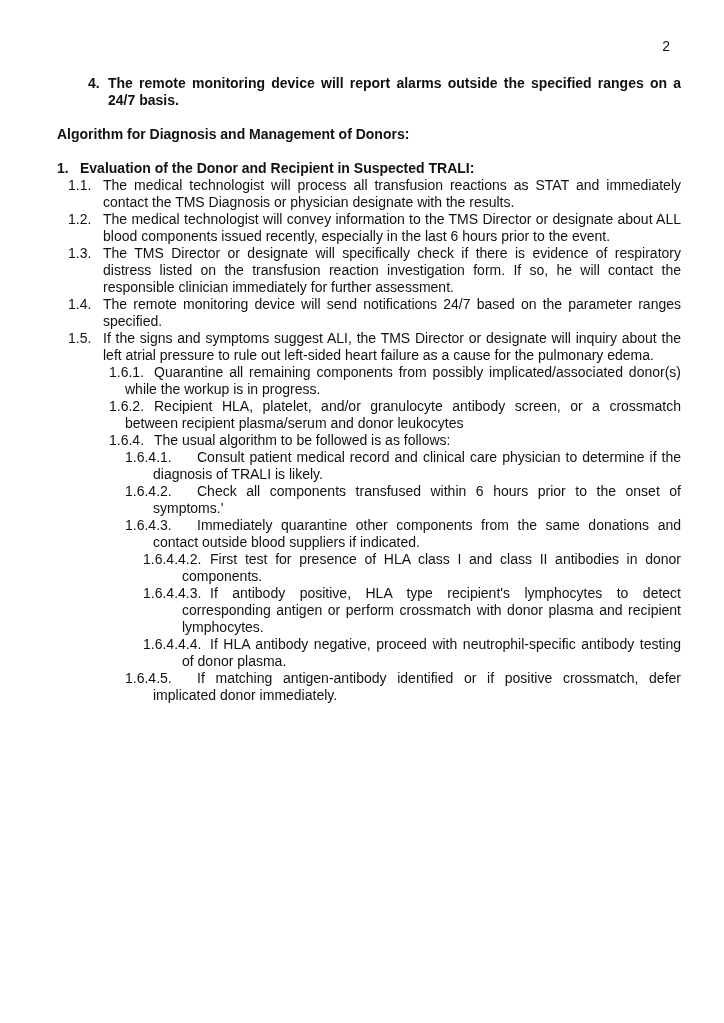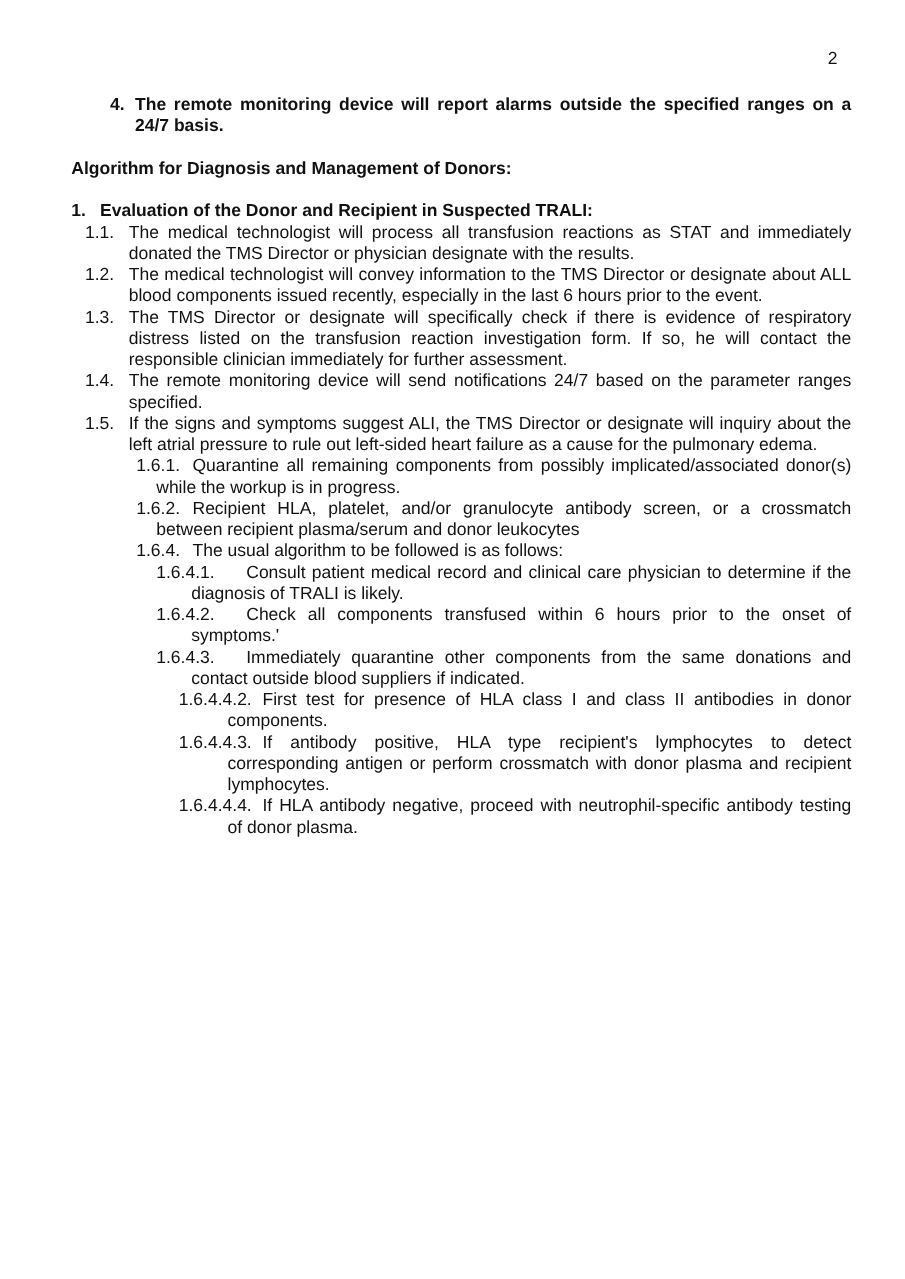--- a/index.html
+++ b/index.html
@@ -75,28 +75,29 @@
 </style>
 </head>
 <body>
 
 <div class="page">
   <div class="page-number">2</div>
   <div id="doc-content">
       <div class="li item4"><span class="num">4.</span><span>The remote monitoring device will report alarms outside the specified ranges on a 24/7 basis.</span></div>
       <div class="li heading"><span>Algorithm for Diagnosis and Management of Donors:</span></div>
       <div class="li main"><span class="num">1.</span><span>Evaluation of the Donor and Recipient in Suspected TRALI:</span></div>
-      <div class="li l1"><span class="num">1.1.</span><span>The medical technologist will process all transfusion reactions as STAT and immediately donated the TMS Director or physician designate with the results.</span></div>
+      <div class="li l1"><span class="num">1.1.</span><span>The medical technologist will process all transfusion reactions as STAT and immediately contact the TMS Diagnosis or physician designate with the results.</span></div>
       <div class="li l1"><span class="num">1.2.</span><span>The medical technologist will convey information to the TMS Director or designate about ALL blood components issued recently, especially in the last 6 hours prior to the event.</span></div>
       <div class="li l1"><span class="num">1.3.</span><span>The TMS Director or designate will specifically check if there is evidence of respiratory distress listed on the transfusion reaction investigation form.  If so, he will contact the responsible clinician immediately for further assessment.</span></div>
       <div class="li l1"><span class="num">1.4.</span><span>The remote monitoring device will send notifications 24/7 based on the parameter ranges specified.</span></div>
       <div class="li l1"><span class="num">1.5.</span><span>If the signs and symptoms suggest ALI,  the TMS Director or designate will inquiry about the left atrial pressure to rule out left-sided heart failure as a cause for the pulmonary edema.</span></div>
       <div class="li l2"><span class="num">1.6.1.</span><span>Quarantine all remaining components from possibly implicated/associated donor(s) while the workup is in progress.</span></div>
       <div class="li l2"><span class="num">1.6.2.</span><span>Recipient HLA, platelet, and/or granulocyte antibody screen, or a crossmatch between recipient plasma/serum and donor leukocytes</span></div>
       <div class="li l2"><span class="num">1.6.4.</span><span>The usual algorithm to be followed is as follows:</span></div>
       <div class="li l3"><span class="num">1.6.4.1.</span><span>Consult patient medical record and clinical care physician to determine if the diagnosis of TRALI is likely.</span></div>
       <div class="li l3"><span class="num">1.6.4.2.</span><span>Check all components transfused within 6 hours prior to the onset of symptoms.'</span></div>
       <div class="li l3"><span class="num">1.6.4.3.</span><span>Immediately quarantine other components from the same donations and contact outside blood suppliers if indicated.</span></div>
       <div class="li l4"><span class="num">1.6.4.4.2.</span><span>First test for presence of HLA class I and class II antibodies in donor components.</span></div>
       <div class="li l4"><span class="num">1.6.4.4.3.</span><span>If antibody positive, HLA type recipient's lymphocytes to detect corresponding antigen or perform crossmatch with donor plasma and recipient lymphocytes.</span></div>
       <div class="li l4"><span class="num">1.6.4.4.4.</span><span>If HLA antibody negative, proceed with neutrophil-specific antibody testing of donor plasma.</span></div>
+      <div class="li l3"><span class="num">1.6.4.5.</span><span>If matching antigen-antibody identified or if positive crossmatch, defer implicated donor immediately.</span></div>
     </div>
 </div>
 
 </body></html>

